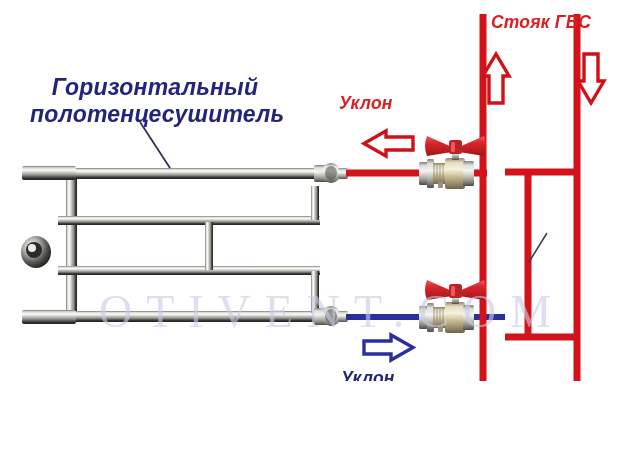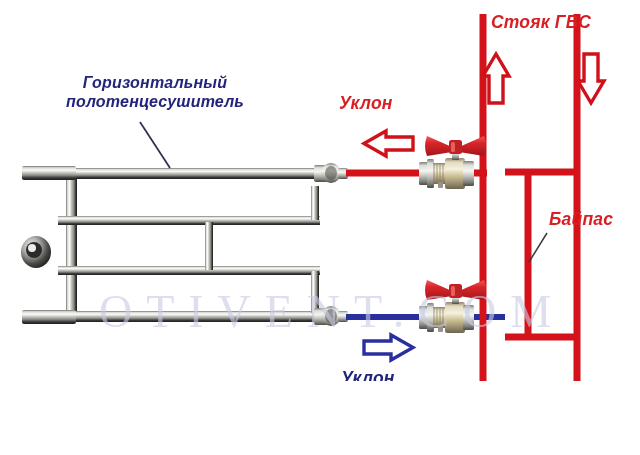--- a/index.html
+++ b/index.html
@@ -29,21 +29,21 @@
     font-weight: bold;
     white-space: pre;
     line-height: 1.16;
     letter-spacing: 0.2px;
   }
   #label-towel-rail {
     left: 30px;
     top: 74px;
     width: 250px;
     text-align: center;
-    font-size: 16px;
+    font-size: 23px;
     color: #23257a;
   }
   #label-riser {
     left: 456px;
     top: 12px;
     width: 170px;
     text-align: center;
     font-size: 17.5px;
     color: #d91f24;
   }
@@ -290,17 +290,16 @@
 
   <div class="lbl" id="label-riser">Стояк ГВС</div>
 
   <div class="lbl" id="label-towel-rail">Горизонтальный
 полотенцесушитель</div>
 
   <div class="lbl" id="label-slope-top">Уклон</div>
 
   <div class="lbl" id="label-slope-bottom">Уклон</div>
 
-  <div class="lbl" id="label-bypass">Байпас</div>
 
   <div id="watermark">OTIVENT.COM</div>
 
 </div>
 
 </body></html>

